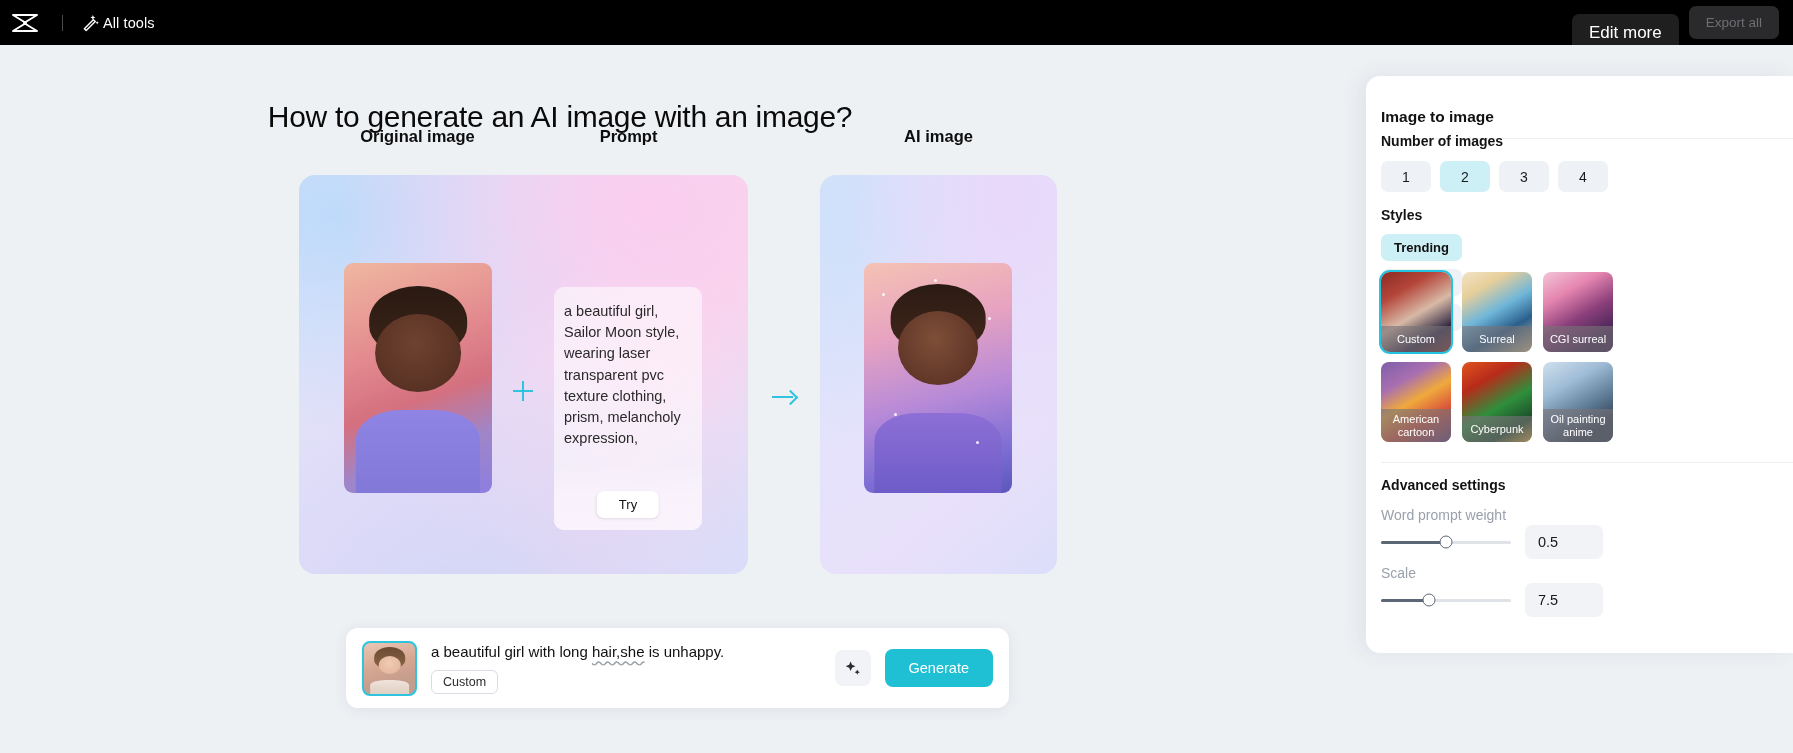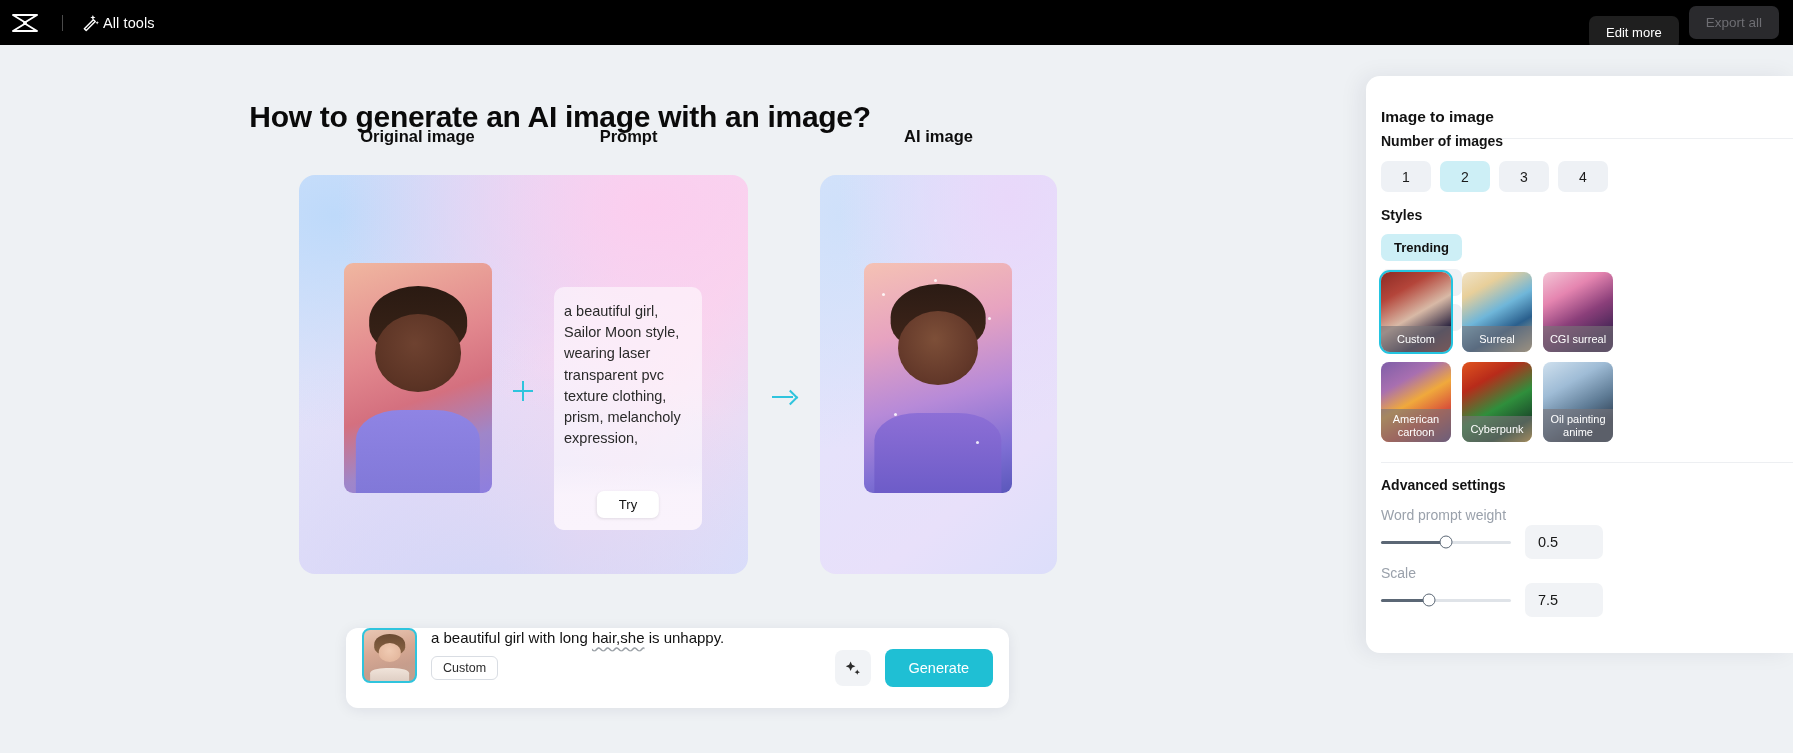--- a/index.html
+++ b/index.html
@@ -17,40 +17,40 @@
     background: #000000;
     display: flex; align-items: center;
   }
   .logo-wrap { margin-left: 10px; display: flex; align-items: center; }
   .divider-v { width: 1px; height: 16px; background: #4a4a4a; margin: 0 18px 0 22px; }
   .alltools { display: flex; align-items: center; gap: 3px; cursor: pointer; }
   .alltools-label { color: #ffffff; font-size: 14.5px; letter-spacing: .1px; }
   .topbar-right { margin-left: auto; display: flex; align-items: center; gap: 10px; margin-right: 14px; }
   .btn-editmore {
     background: #1f1f1f; color: #ffffff; border: none;
-    font-size: 13px; font-family: "Liberation Sans", sans-serif;
+    font-size: 17px; font-family: "Liberation Sans", sans-serif;
     padding: 9px 17px; border-radius: 7px; cursor: pointer; margin-top: 20px;
   }
   .btn-exportall {
     background: #2a2a2d; color: #6e6e73; border: none;
     font-size: 13.5px; font-family: "Liberation Sans", sans-serif;
     padding: 9px 17px; border-radius: 7px; cursor: not-allowed;
   }
 
   
   .canvas {
     position: absolute; top: 45px; left: 0;
     width: 1793px; height: 708px;
     background: #eef1f4;
   }
 
   .page-title {
     position: absolute; top: 55px; left: 0; width: 1120px;
     text-align: center;
-    font-size: 30px; font-weight: bold; color: #0a0a0a;
+    font-size: 30px; font-weight: normal; color: #0a0a0a;
     letter-spacing: -.3px;
   }
 
   
   .demo-card {
     position: absolute; top: 130px; left: 299px;
     width: 449px; height: 399px;
     border-radius: 16px;
     background:
       radial-gradient(120% 95% at 78% 8%, rgba(252,205,238,.95) 0%, rgba(252,205,238,0) 58%),
@@ -166,21 +166,21 @@
     background:linear-gradient(180deg,#8d6fd6 0%, #6d5cc8 100%);
   }
   .sparkle { position:absolute; width:3px; height:3px; border-radius:50%; background:rgba(255,255,255,.85); }
 
   
   .bottom-bar {
     position: absolute; top: 583px; left: 346px;
     width: 663px; height: 80px;
     background: #ffffff; border-radius: 12px;
     box-shadow: 0 2px 14px rgba(20,30,60,.08);
-    display: flex; padding: 0 16px;
+    display: flex; align-items: center; padding: 0 16px;
   }
   .thumb {
     width: 55px; height: 55px; border-radius: 8px;
     border: 2px solid #2fc4dd; overflow: hidden; flex: 0 0 auto;
     background: linear-gradient(165deg,#e9c7b4 0%, #d6a893 42%, #c79d8c 70%, #bda090 100%);
     position: relative;
   }
   .thumb-hair { position:absolute; left:50%; top:8%; width:62%; height:42%;
     transform:translateX(-50%); border-radius:50% 50% 36% 36%;
     background:linear-gradient(180deg,#6b4a32 0%, #8a6545 100%); }

